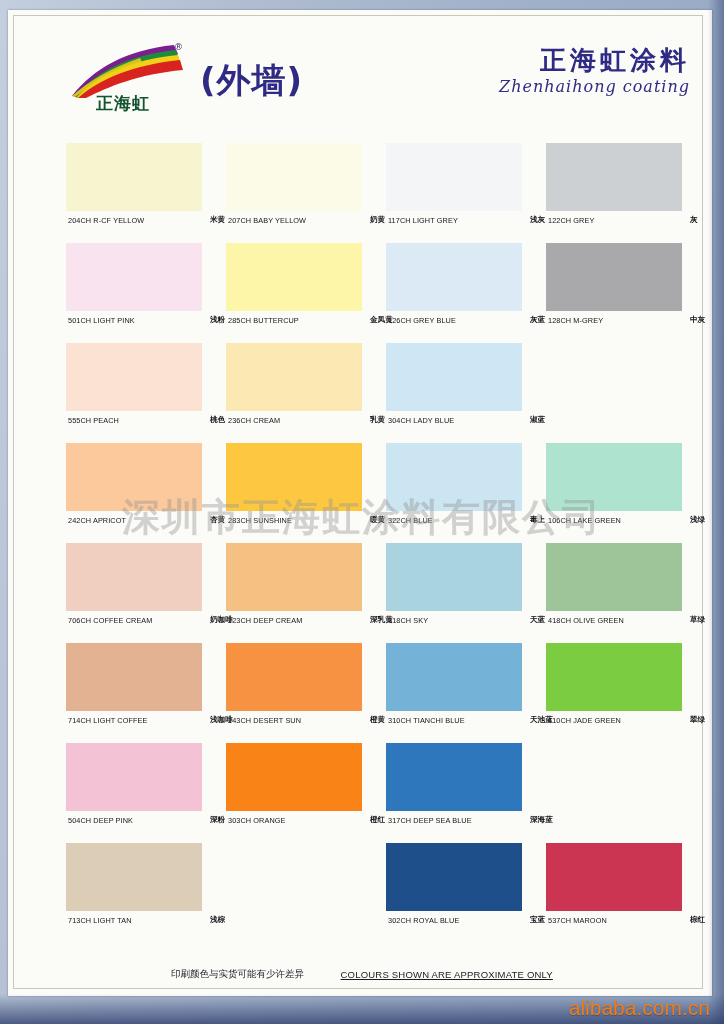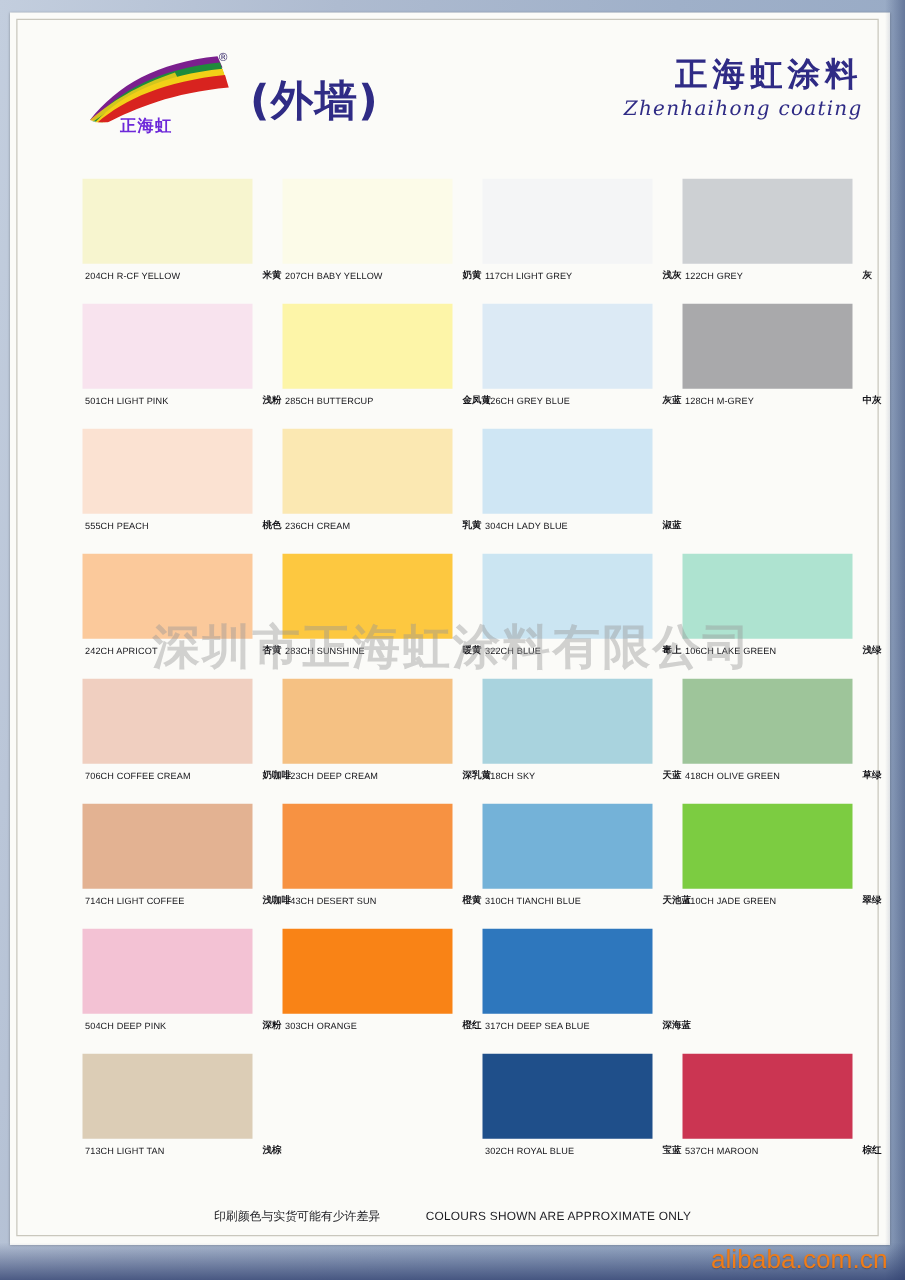--- a/index.html
+++ b/index.html
@@ -66,23 +66,23 @@
   }
   #rainbow-swoosh {
     position: absolute;
     left: 0; top: 0;
     width: 118px; height: 56px;
   }
   #logo-cn-text {
     position: absolute;
     left: 26px; top: 50px;
     font-family: "DejaVu Sans", sans-serif;
-    font-size: 13px;
+    font-size: 17px;
     font-weight: bold;
-    color: #6d28d9;
+    color: #14532d;
     letter-spacing: 1px;
     white-space: nowrap;
   }
   #logo-reg-mark {
     position: absolute;
     left: 104px; top: 0px;
     font-size: 9px;
     color: #3a2d6e;
     font-family: "DejaVu Sans", sans-serif;
   }
@@ -186,20 +186,21 @@
     vertical-align: middle;
   }
   #footer-note-en {
     display: inline-block;
     font-family: "Liberation Sans", sans-serif;
     font-size: 9.5px;
     color: #1b1b20;
     margin-left: 32px;
     vertical-align: middle;
     letter-spacing: 0.2px;
+    text-decoration: underline;
   }
 
   
   #watermark-main {
     position: absolute;
     left: 0; top: 492px;
     width: 724px;
     text-align: center;
     font-family: "DejaVu Sans", sans-serif;
     font-size: 38px;

